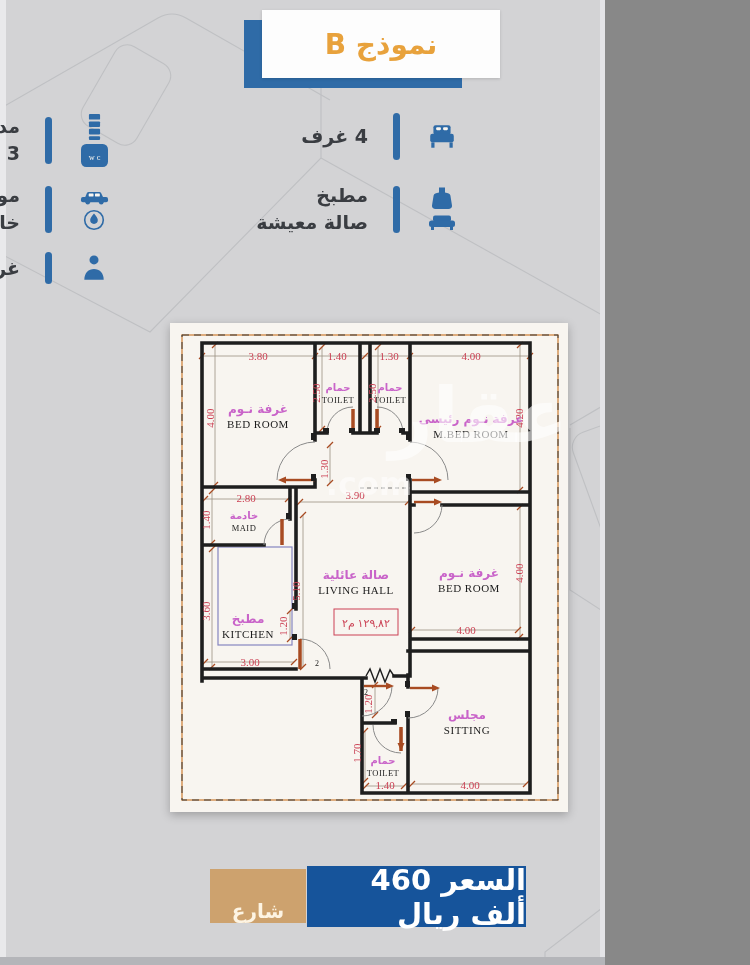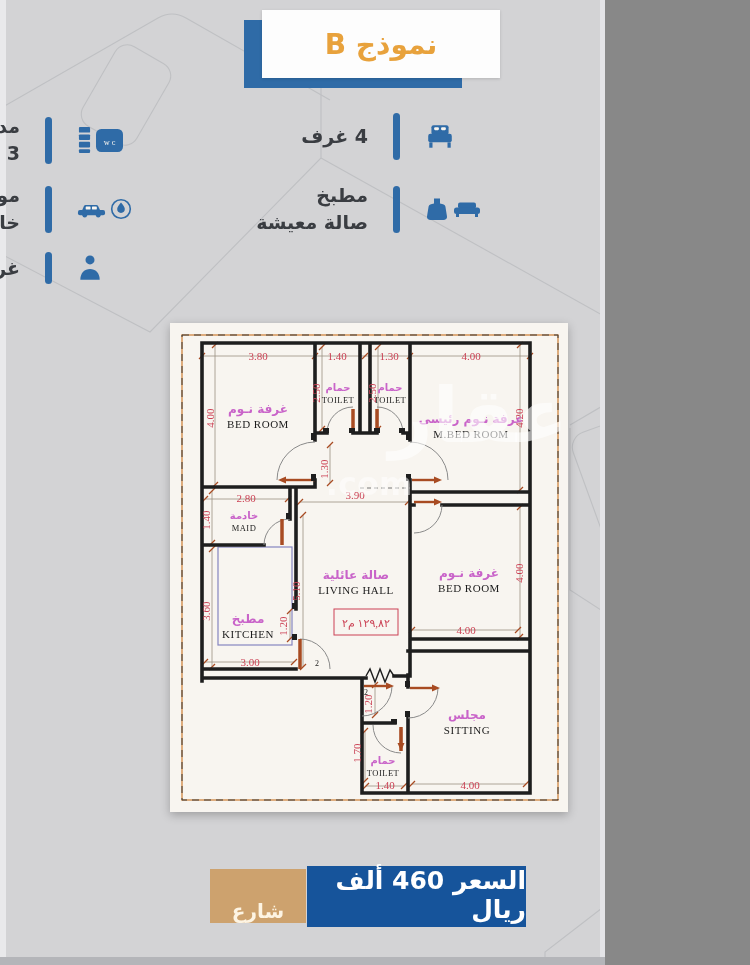--- a/index.html
+++ b/index.html
@@ -20,21 +20,21 @@
 
   .header-shadow{position:absolute;left:244px;top:20px;width:218px;height:68px;background:var(--blue)}
   .header-card{position:absolute;left:262px;top:10px;width:238px;height:68px;background:#fdfdfd;
     display:flex;align-items:center;justify-content:center;color:var(--orange);
     font-size:28px;font-weight:bold;direction:rtl;box-shadow:0 1px 3px rgba(0,0,0,.15)}
 
   .feature{position:absolute;display:flex;align-items:center;gap:25px}
   .ftext{text-align:right;direction:rtl;font-weight:bold;font-size:19px;color:#3a3d42;line-height:27px;white-space:nowrap}
   .fbar{width:7px;border-radius:3.5px;background:var(--blue)}
   .fbar.h2{height:47px}.fbar.h1{height:32px}
-  .ficon{display:flex;flex-direction:row;align-items:center;gap:4px;width:34px}
+  .ficon{display:flex;flex-direction:column;align-items:center;gap:4px;width:34px}
   .ficon svg{display:block}
   .icf{fill:var(--blue)}
   #feat-r1{top:113px;right:146px}
   #feat-r2{top:182px;right:146px}
   #feat-l1{top:113px;right:494px}
   #feat-l2{top:182px;right:494px}
   #feat-l3{top:252px;right:494px}
 
   #plan{position:absolute;left:170px;top:323px;width:398px;height:489px;background:#f8f5f0;box-shadow:0 3px 9px rgba(0,0,0,.25)}
   #plan svg{position:absolute;left:0;top:0}
@@ -59,21 +59,21 @@
   .dim{fill:#cb4154;font-family:"Liberation Serif",serif;font-size:11px;text-anchor:middle}
   .doorlabel{fill:#222;font-family:"Liberation Serif",serif;font-size:8px;text-anchor:middle}
   .watermark{position:absolute;top:48px;left:0;right:0;text-align:right;
     color:rgba(255,255,255,.6);font-size:76px;font-weight:bold;pointer-events:none}
   .watermark-sub{position:absolute;top:142px;left:0;right:0;text-align:center;
     color:rgba(255,255,255,.5);font-size:32px;font-weight:bold;pointer-events:none}
 
   .street{position:absolute;left:210px;top:869px;width:96px;height:54px;background:var(--tan);
     color:#fdf4e3;display:flex;align-items:flex-end;justify-content:center;font-size:20px;font-weight:bold}
   .price{position:absolute;left:307px;top:866px;width:219px;height:61px;background:var(--price-blue);
-    color:#fff;display:flex;align-items:flex-start;justify-content:center;font-size:25px;font-weight:bold;direction:rtl}
+    color:#fff;display:flex;align-items:center;justify-content:center;font-size:29px;font-weight:bold;direction:rtl}
 </style>
 </head>
 <body>
 
 <div id="stage">
 
   <svg id="bgpattern" viewBox="0 0 750 965">
     <path d="M-20,120 L158,18 Q172,10 186,18 L330,100"></path>
     <path d="M-20,243 L150,332 L321,158 L321,86"></path>
     <rect x="95" y="49" width="62" height="92" rx="14" transform="rotate(30 126 95)"></rect>

